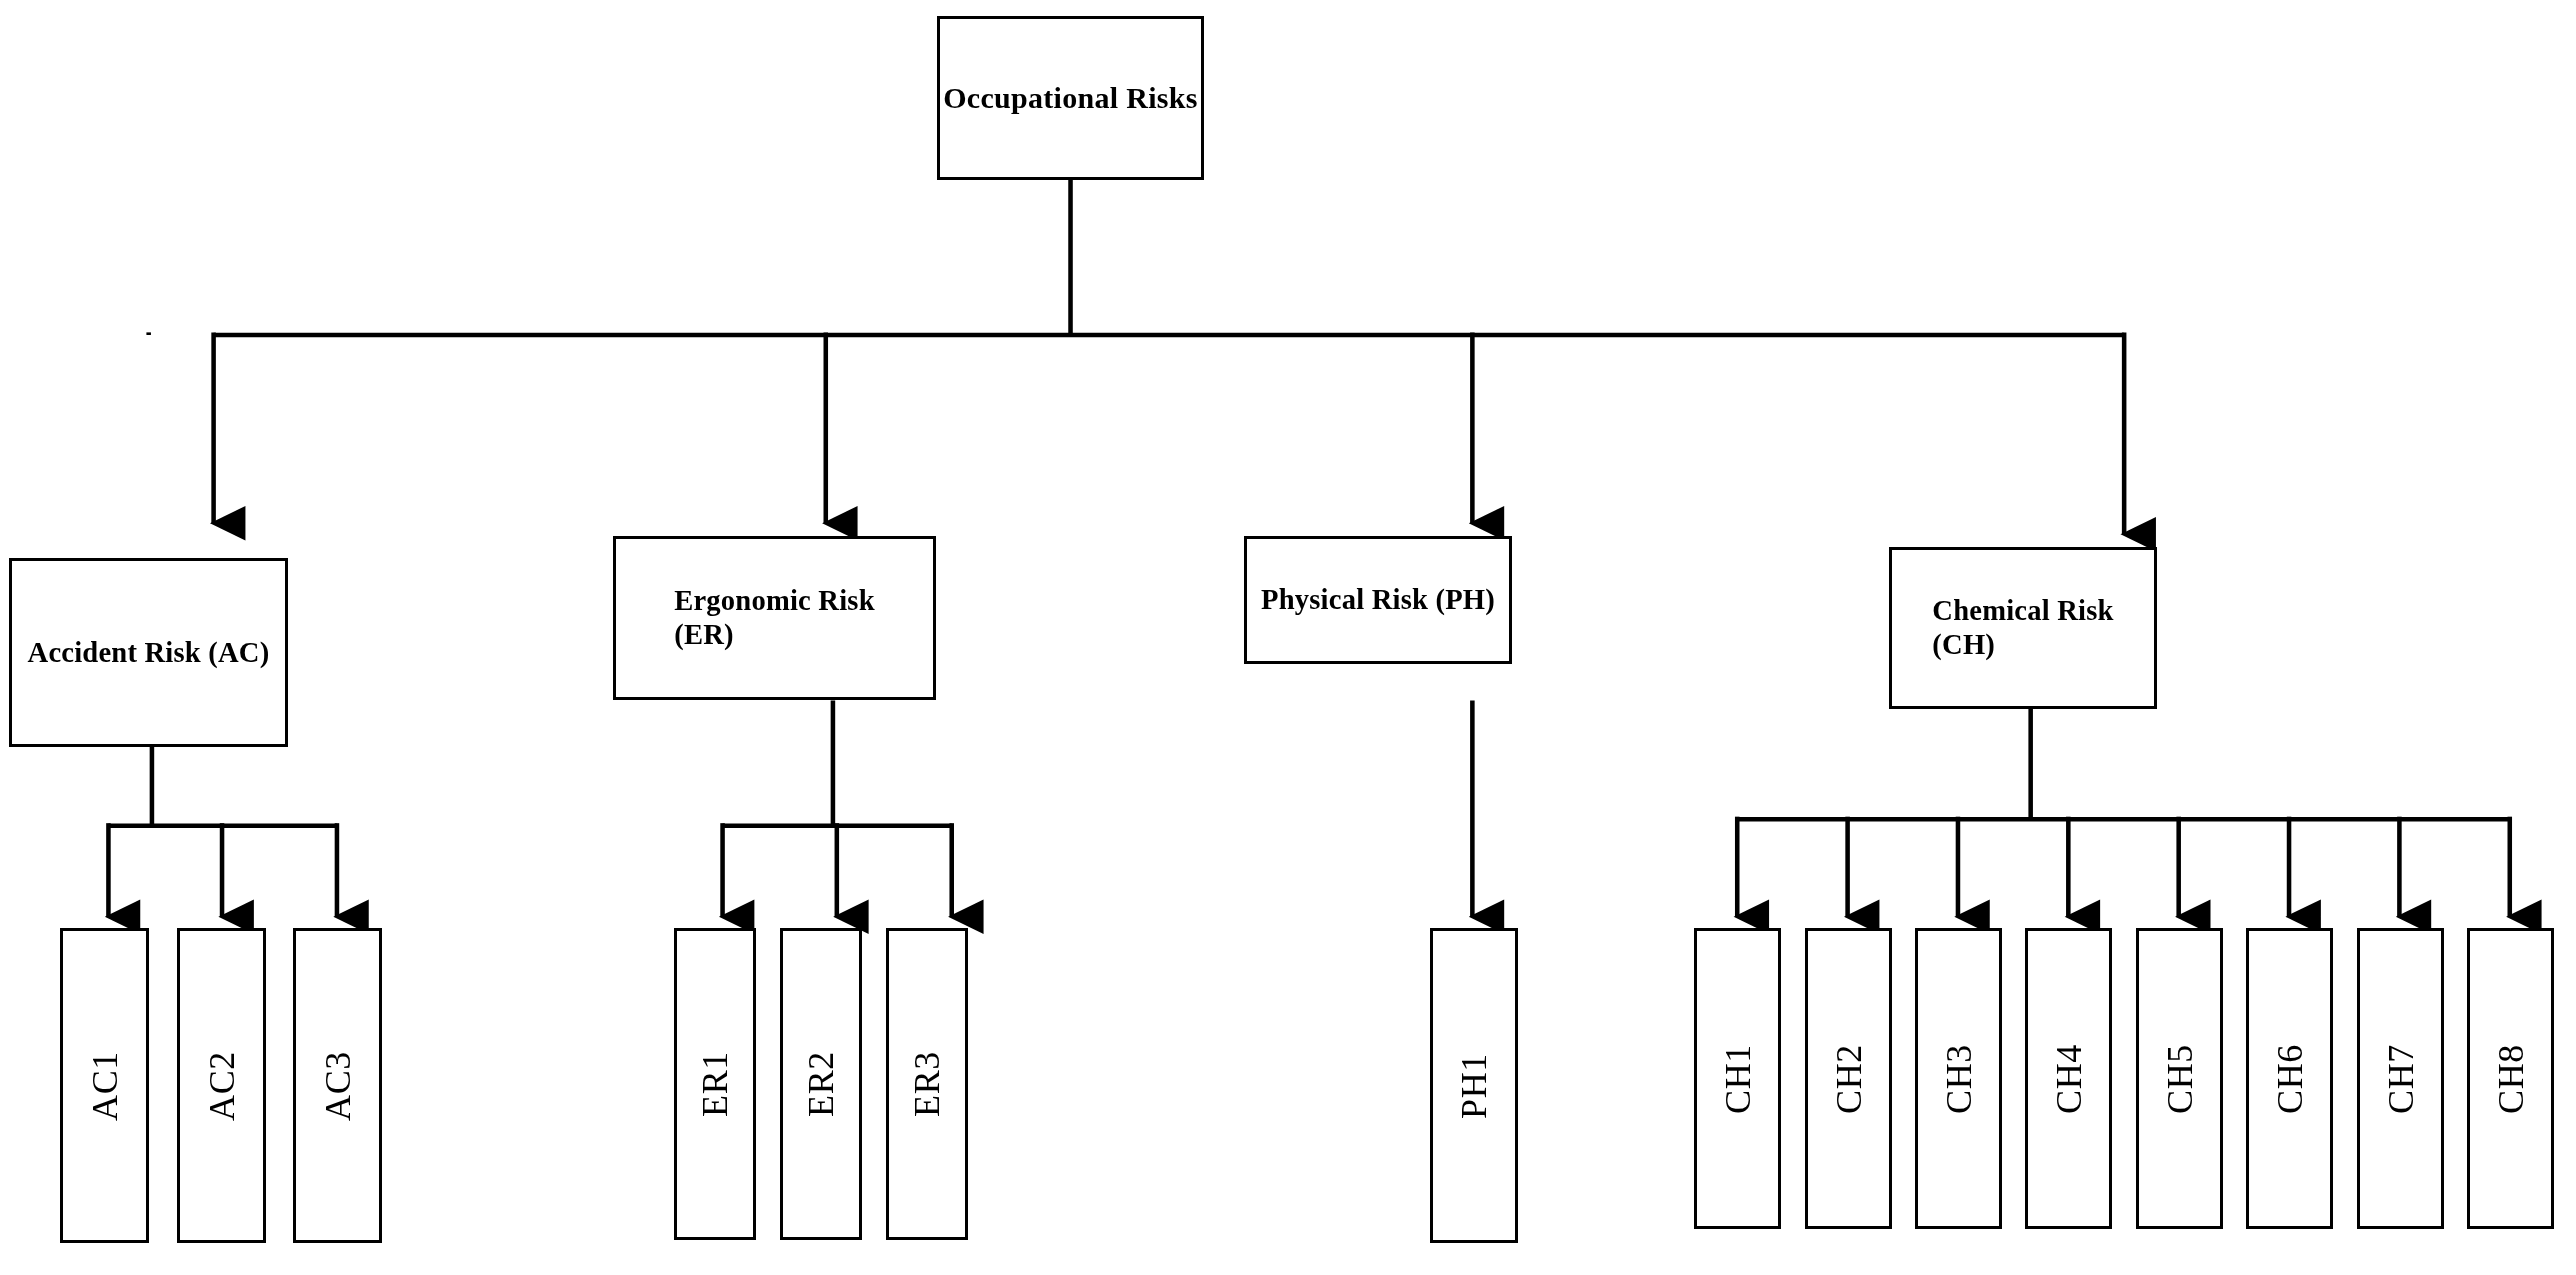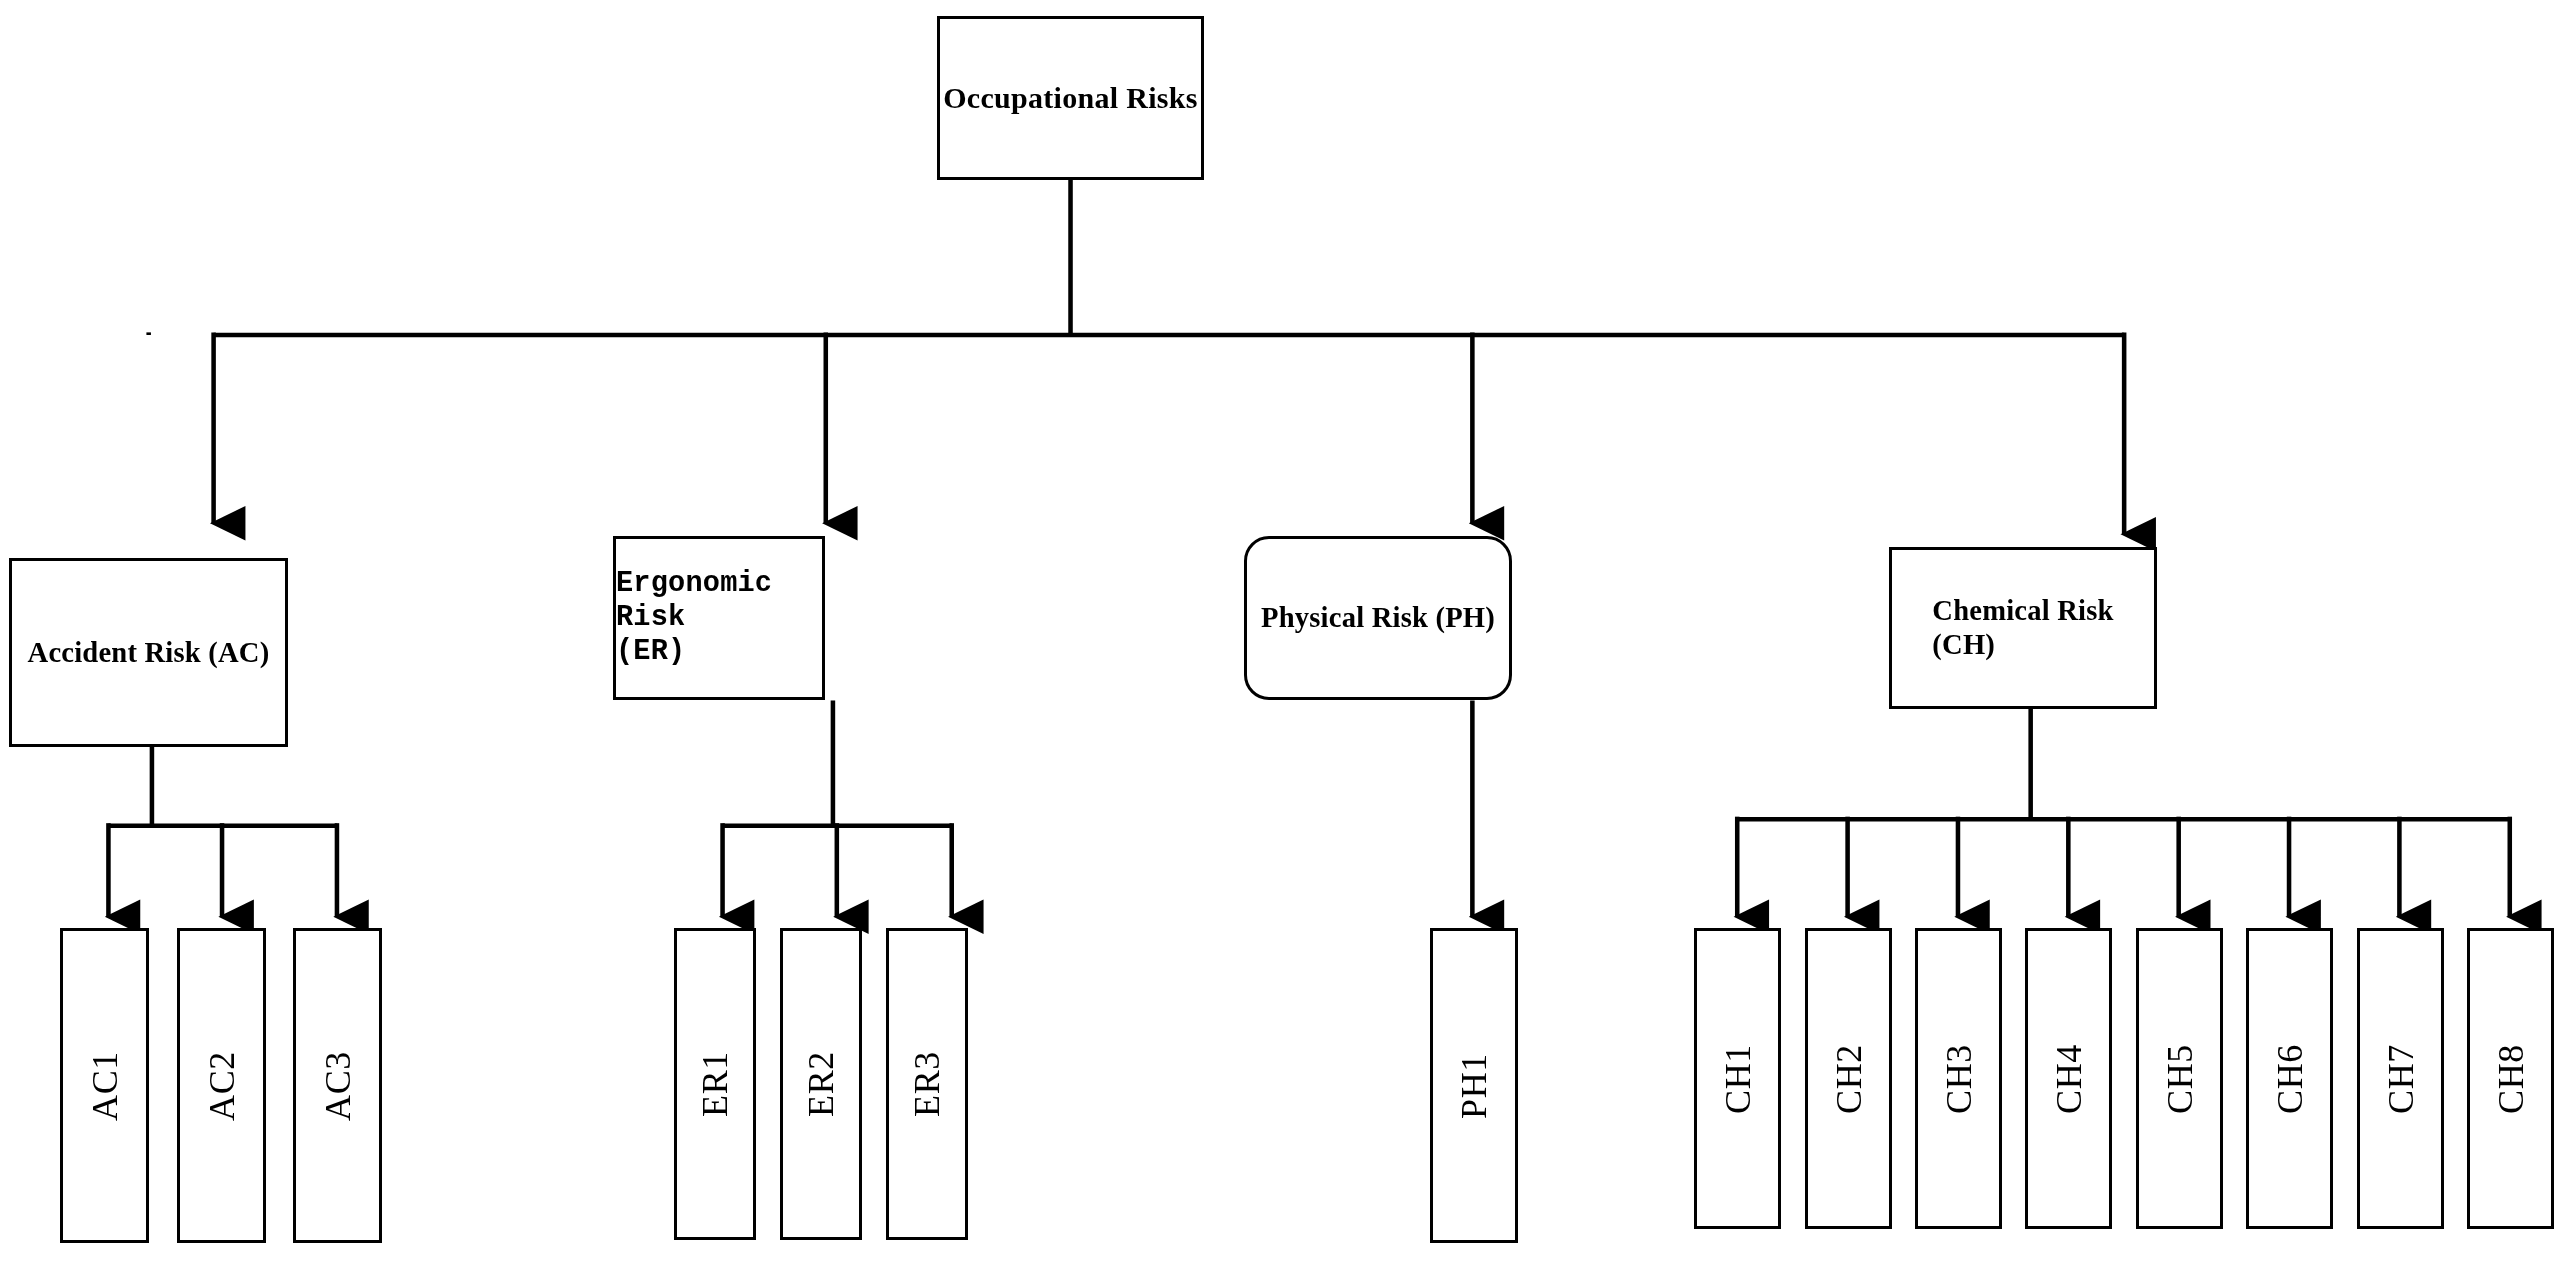--- a/index.html
+++ b/index.html
@@ -123,28 +123,28 @@
   </svg>
 
   <div class="node-box level1" style="left:937px; top:16px; width:267px; height:164px;">
     <span>Occupational Risks</span>
   </div>
 
   <div class="node-box level2" style="left:9px; top:536px; width:279px; height:189px;margin-top:22px;">
     <span>Accident Risk (AC)</span>
   </div>
 
-  <div class="node-box level2" style="left:613px; top:536px; width:212px; height:164px;font-family:Liberation Mono, monospace;">
+  <div class="node-box level2" style="left:613px; top:536px; width:323px; height:164px;">
     <span>
       <span>Ergonomic Risk</span><br>
       <span>(ER)</span>
     </span>
   </div>
 
-  <div class="node-box level2" style="left:1244px; top:536px; width:268px; height:164px;border-radius:25px;">
+  <div class="node-box level2" style="left:1244px; top:536px; width:268px; height:128px;">
     <span>Physical Risk (PH)</span>
   </div>
 
   <div class="node-box level2" style="left:1889px; top:547px; width:268px; height:162px;">
     <span>
       <span>Chemical Risk</span><br>
       <span>(CH)</span>
     </span>
   </div>
 

